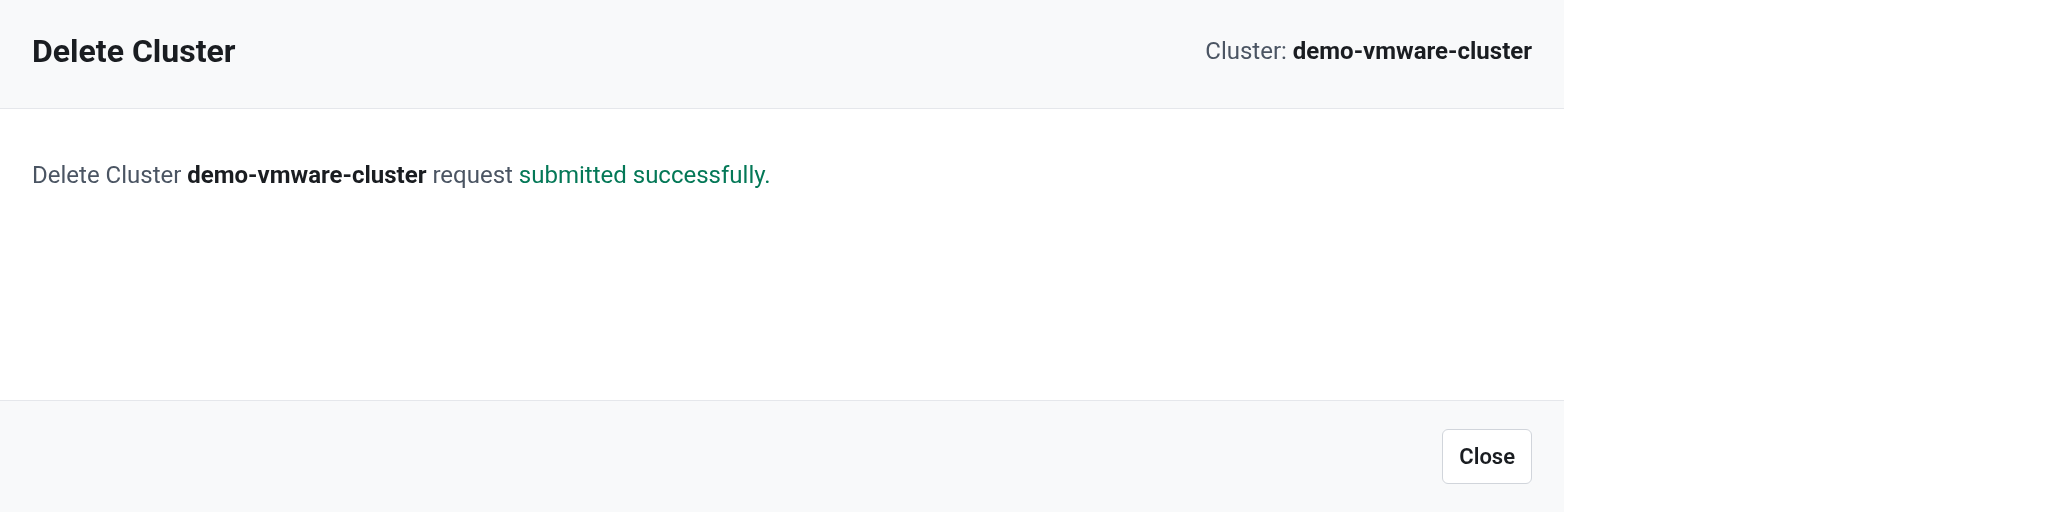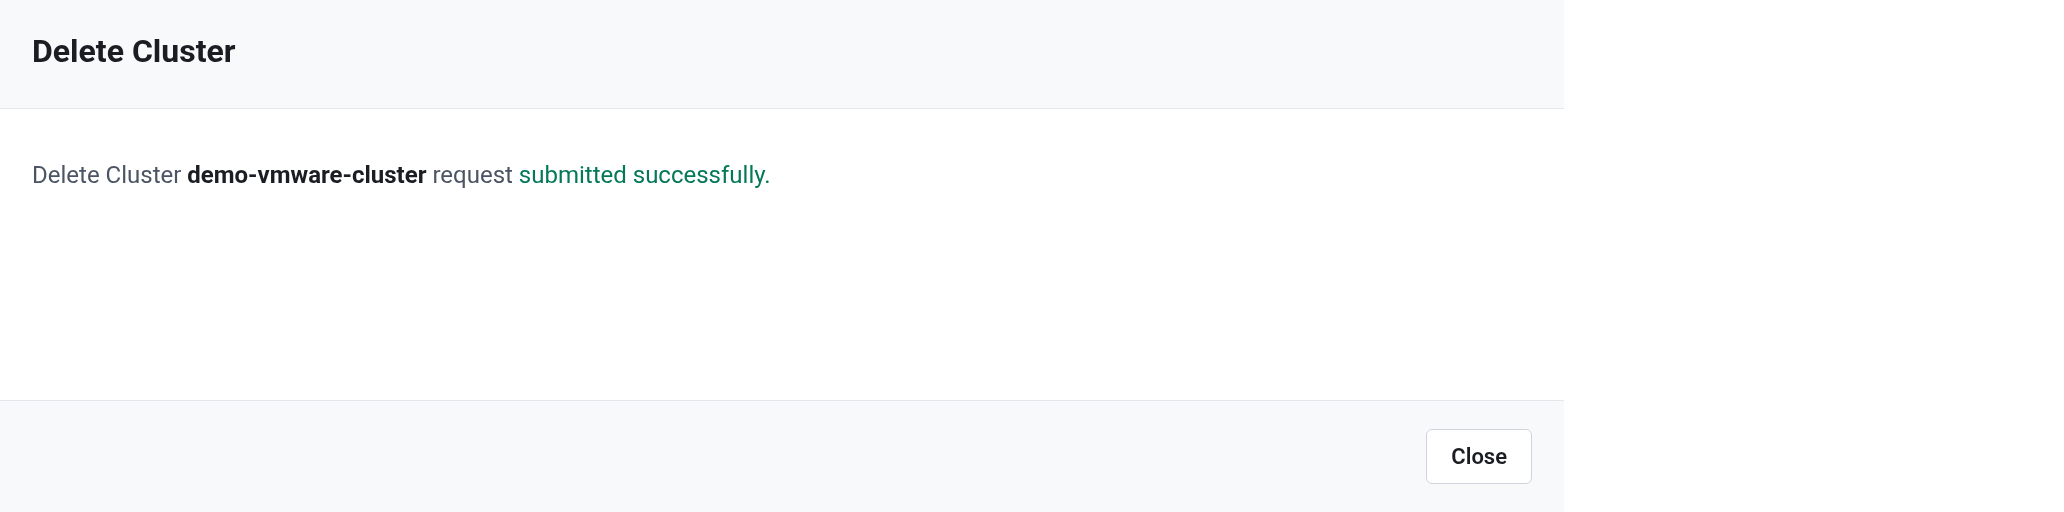--- a/index.html
+++ b/index.html
@@ -75,21 +75,21 @@
       display: flex;
       justify-content: flex-end;
       padding: 28px 32px;
       background: #f8f9fa;
     }
     
     .btn-close {
       background: #ffffff;
       border: 1px solid #d1d5db;
       border-radius: 6px;
-      padding: 14px 24px;
+      padding: 14px 16px;
       font-size: 22px;
       font-weight: 600;
       color: #1a1d21;
       cursor: pointer;
       font-family: inherit;
     }
     
     .fullwidth-right {
       width: 500px;
       height: 100%;
@@ -110,20 +110,23 @@
   </style>
 </head>
 <body>
 
 <div class="container">
   <div class="left-panel">
     <div class="dialog">
 
       <div class="dialog-header">
         <h1 class="dialog-title">Delete Cluster</h1>
+        <div class="cluster-info">
+          <span>Cluster: </span><span class="cluster-name">demo-vmware-cluster</span>
+        </div>
       </div>
 
       <div class="dialog-body">
         <div class="message-line">
           <span>Delete Cluster </span><span class="bold-text">demo-vmware-cluster</span><span> request </span><span class="success-text">submitted successfully.</span>
         </div>
       </div>
 
       <div class="dialog-footer">
         <button class="btn-close">Close</button>

